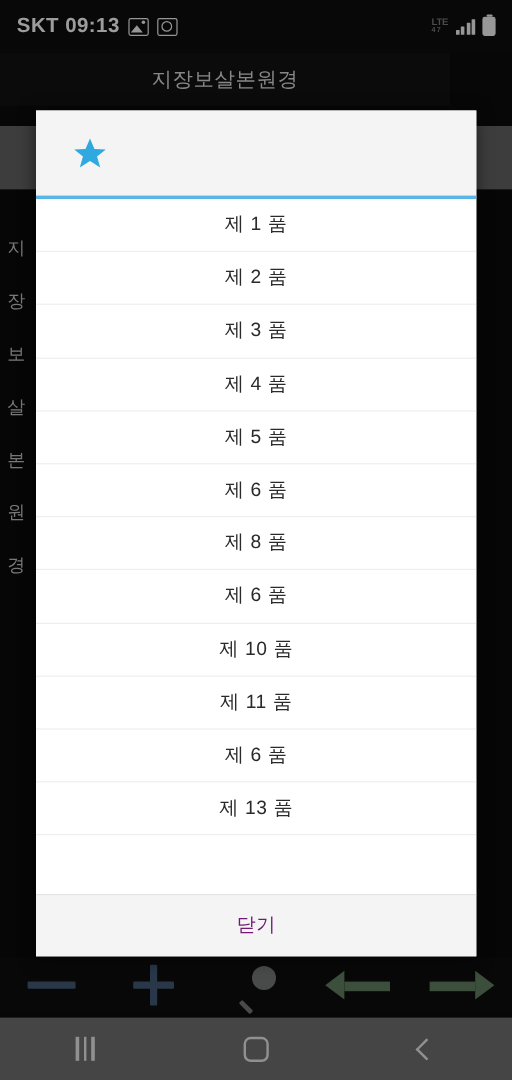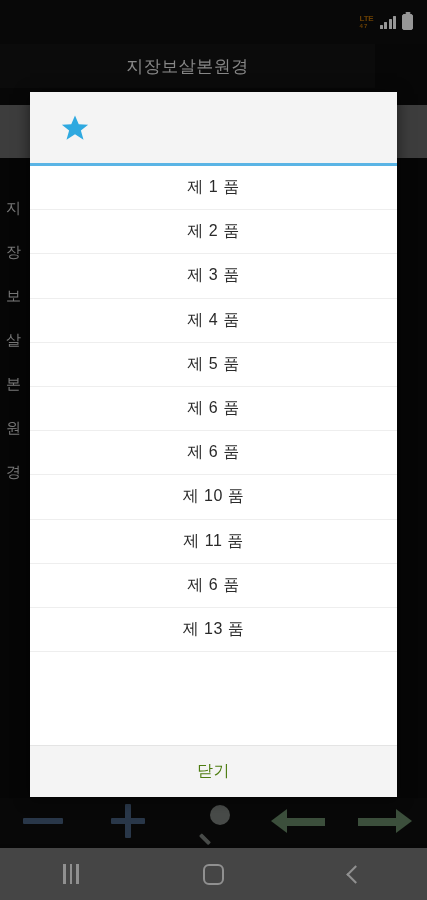--- a/index.html
+++ b/index.html
@@ -57,21 +57,21 @@
   }
   .ico-cam:after {
     content:""; position:absolute;
     left:50%; top:50%; transform:translate(-50%,-50%);
     width:7px; height:7px; border-radius:50%;
     border:1.6px solid #e8e8e8;
   }
   .ico-lte {
     display:flex; flex-direction:column;
     align-items:flex-start; line-height:1;
-    color:#a16207;
+    color:#737373;
   }
   .ico-lte .lte-top { font-size:8px; font-weight:bold; letter-spacing:-0.2px; }
   .ico-lte .lte-bot { font-size:6px; font-weight:bold; letter-spacing:-0.3px; }
   .ico-signal {
     display:flex; align-items:flex-end; gap:1.5px; height:14px;
   }
   .ico-signal i { width:3px; background:#e8e8e8; display:block; border-radius:0.5px; }
   .ico-signal i:nth-child(1){ height:4px; }
   .ico-signal i:nth-child(2){ height:7px; }
   .ico-signal i:nth-child(3){ height:10px; }
@@ -211,31 +211,36 @@
     display:flex; align-items:center; justify-content:center;
     font-size:16px; color:#2a2a2a;
     border-bottom:1px solid #eeeeee;
     letter-spacing:0.5px;
   }
   .list-item:first-child { border-top:none; }
   #dialog-footer {
     flex:0 0 auto;
     height:52px; background:#f4f4f4;
     display:flex; align-items:center; justify-content:center;
-    font-size:16px; color:#4d7c0f;
+    font-size:16px; color:#701a75;
     border-top:1px solid #e4e4e4;
     letter-spacing:0.5px;
   }
 </style>
 </head>
 <body>
 
 <div id="screen">
 
   <div id="status-bar">
+    <div class="sb-left">
+      <span class="sb-text">SKT 09:13</span>
+      <span class="ico-img"></span>
+      <span class="ico-cam"></span>
+    </div>
     <div class="sb-right">
       <span class="ico-lte">
         <span class="lte-top">LTE</span>
         <span class="lte-bot">4 7</span>
       </span>
       <span class="ico-signal">
           <i></i>
           <i></i>
           <i></i>
           <i></i>
@@ -304,20 +309,21 @@
       </svg>
     </div>
 
     <div id="dialog-list">
         <div class="list-item">제 1 품</div>
         <div class="list-item">제 2 품</div>
         <div class="list-item">제 3 품</div>
         <div class="list-item">제 4 품</div>
         <div class="list-item">제 5 품</div>
         <div class="list-item">제 6 품</div>
+        <div class="list-item">제 8 품</div>
         <div class="list-item">제 6 품</div>
         <div class="list-item">제 10 품</div>
         <div class="list-item">제 11 품</div>
         <div class="list-item">제 6 품</div>
         <div class="list-item">제 13 품</div>
       </div>
 
     <div id="dialog-footer">닫기</div>
   </div>
 

